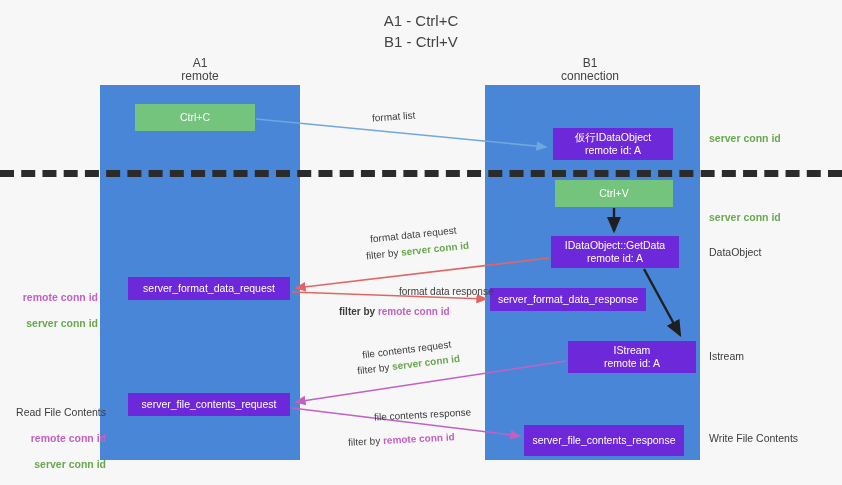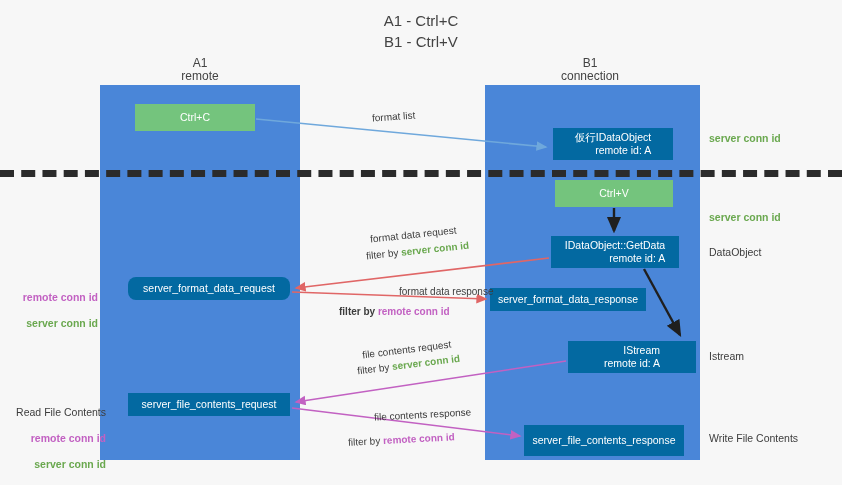--- a/index.html
+++ b/index.html
@@ -35,32 +35,32 @@
   .lane{background:#4a86d8;}
   #lane-a1{left:100px;top:85px;width:200px;height:375px;}
   #lane-b1{left:485px;top:85px;width:215px;height:375px;}
 
   
   .box{
     box-sizing:border-box;
     display:flex;flex-direction:column;
     align-items:center;justify-content:center;
     color:#ffffff;font-size:10.5px;line-height:13px;
-    text-align:right;
+    text-align:center;
     white-space:pre-line;
   }
-  .orange{background:#0369a1;}
+  .orange{background:#6d28d9;}
   .green{background:#74c47d;}
 
   #box-ctrlc{left:135px;top:104px;width:120px;height:27px;}
   #box-ctrlv{left:555px;top:180px;width:118px;height:27px;}
   #box-idataobject{left:553px;top:128px;width:120px;height:32px;}
   #box-getdata{left:551px;top:236px;width:128px;height:32px;}
   #box-istream{left:568px;top:341px;width:128px;height:32px;}
-  #box-sfdreq{left:128px;top:277px;width:162px;height:23px;border-radius:8px;}
+  #box-sfdreq{left:128px;top:277px;width:162px;height:23px;}
   #box-sfdresp{left:490px;top:288px;width:156px;height:23px;}
   #box-sfcreq{left:128px;top:393px;width:162px;height:23px;}
   #box-sfcresp{left:524px;top:425px;width:160px;height:31px;}
 
   
   .ann{font-size:10.5px;line-height:13px;white-space:pre-line;}
   .green-t{color:#6aa84f;font-weight:bold;}
   .magenta-t{color:#c261c2;font-weight:bold;}
   .plain-t{color:#3c3c3c;}
 

